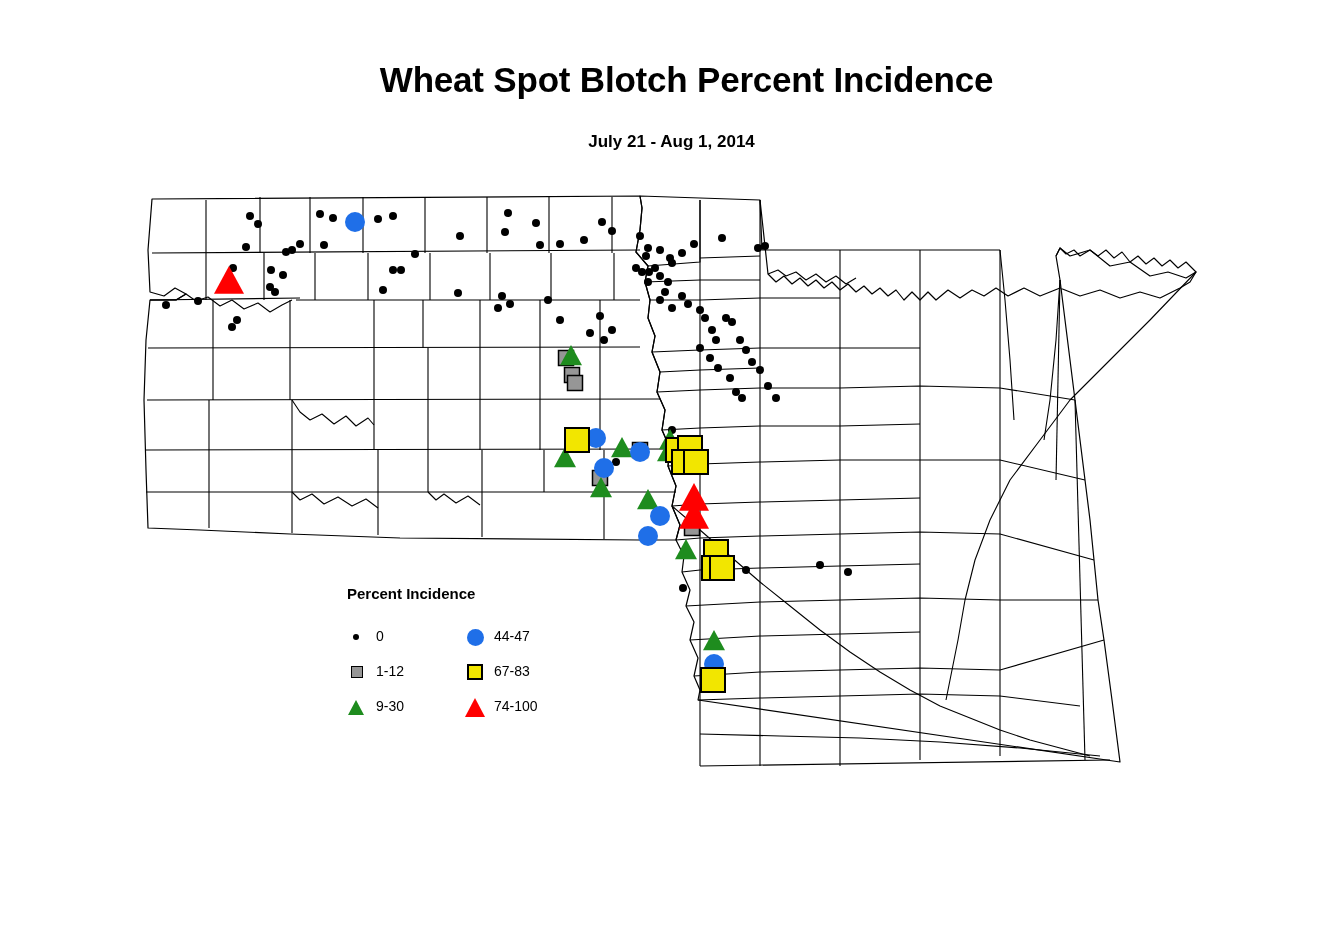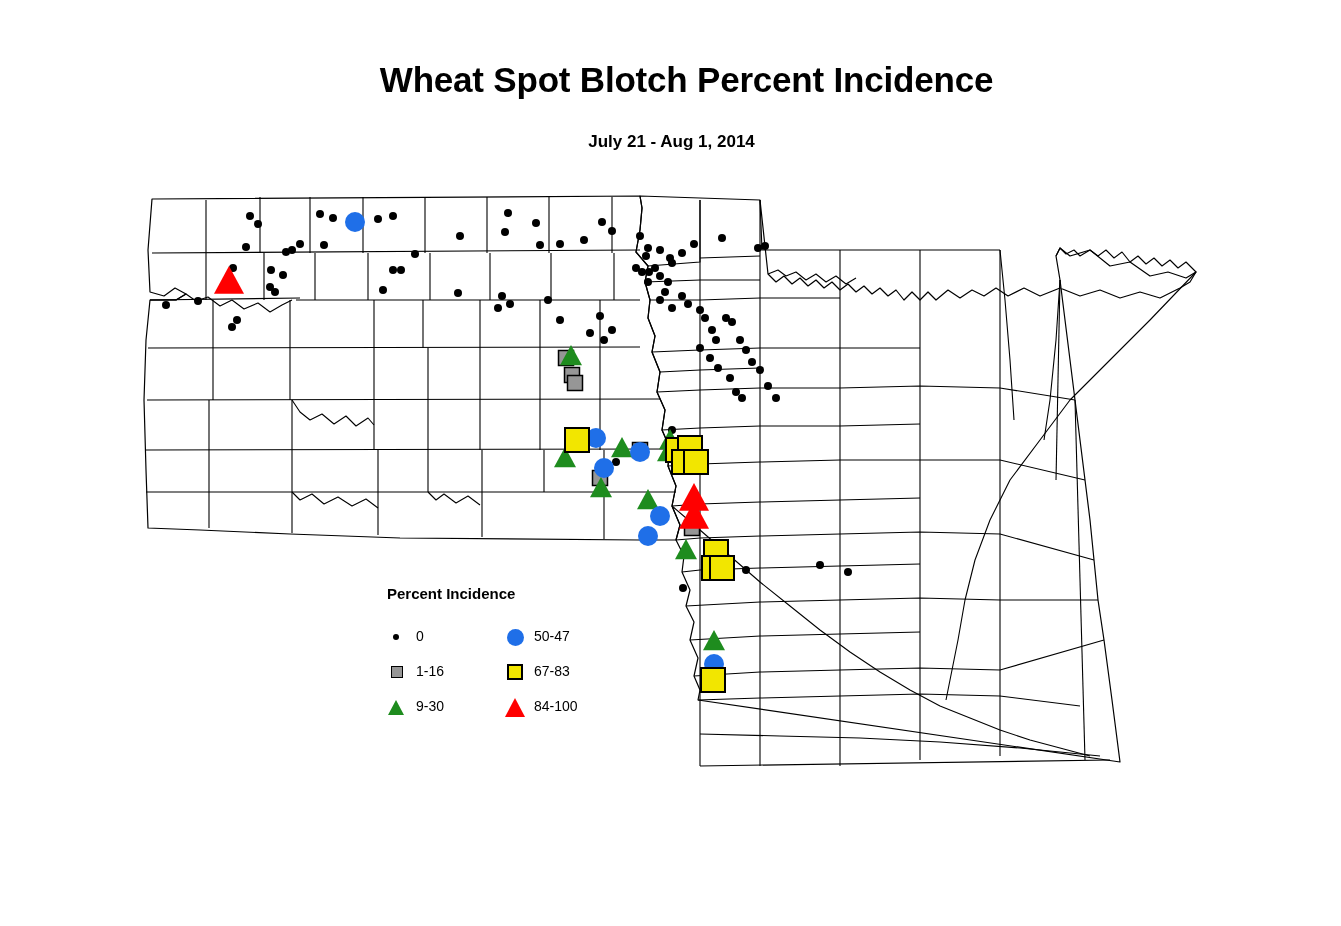--- a/index.html
+++ b/index.html
@@ -15,21 +15,21 @@
     font-size:17px; font-weight:bold;
   }
 
   #map-area{
     position:absolute; left:0; top:0; width:1341px; height:926px;
   }
   #map-svg{display:block;}
 
   
   #legend{
-    position:absolute; left:344px; top:585px; width:230px; height:125px;margin-left:40px;
+    position:absolute; left:344px; top:585px; width:230px; height:125px;
   }
   #legend-title{
     position:absolute; left:3px; top:0px;
     font-size:15px; font-weight:bold; white-space:nowrap;
   }
   .legend-row{
     position:absolute; height:24px;
   }
   .legend-sym{
     position:absolute; left:0; top:0; width:28px; height:24px;
@@ -357,40 +357,40 @@
   <div class="legend-row" style="left:0px; top:40px;">
     <span class="legend-sym">
         <span class="sym-dot"></span>
       </span>
     <span class="legend-lbl">0</span>
   </div>
   <div class="legend-row" style="left:0px; top:75px;">
     <span class="legend-sym">
         <span class="sym-square"></span>
       </span>
-    <span class="legend-lbl">1-16</span>
+    <span class="legend-lbl">1-12</span>
   </div>
   <div class="legend-row" style="left:0px; top:110px;">
     <span class="legend-sym">
         <span class="sym-tri-green"></span>
       </span>
     <span class="legend-lbl">9-30</span>
   </div>
 
   <div class="legend-row" style="left:118px; top:40px;">
     <span class="legend-sym">
         <span class="sym-circle"></span>
       </span>
-    <span class="legend-lbl">50-47</span>
+    <span class="legend-lbl">44-47</span>
   </div>
   <div class="legend-row" style="left:118px; top:75px;">
     <span class="legend-sym">
         <span class="sym-square-yellow"></span>
       </span>
     <span class="legend-lbl">67-83</span>
   </div>
   <div class="legend-row" style="left:118px; top:110px;">
     <span class="legend-sym">
         <span class="sym-tri-red"></span>
       </span>
-    <span class="legend-lbl">84-100</span>
+    <span class="legend-lbl">74-100</span>
   </div>
 </div>
 
 </body></html>

